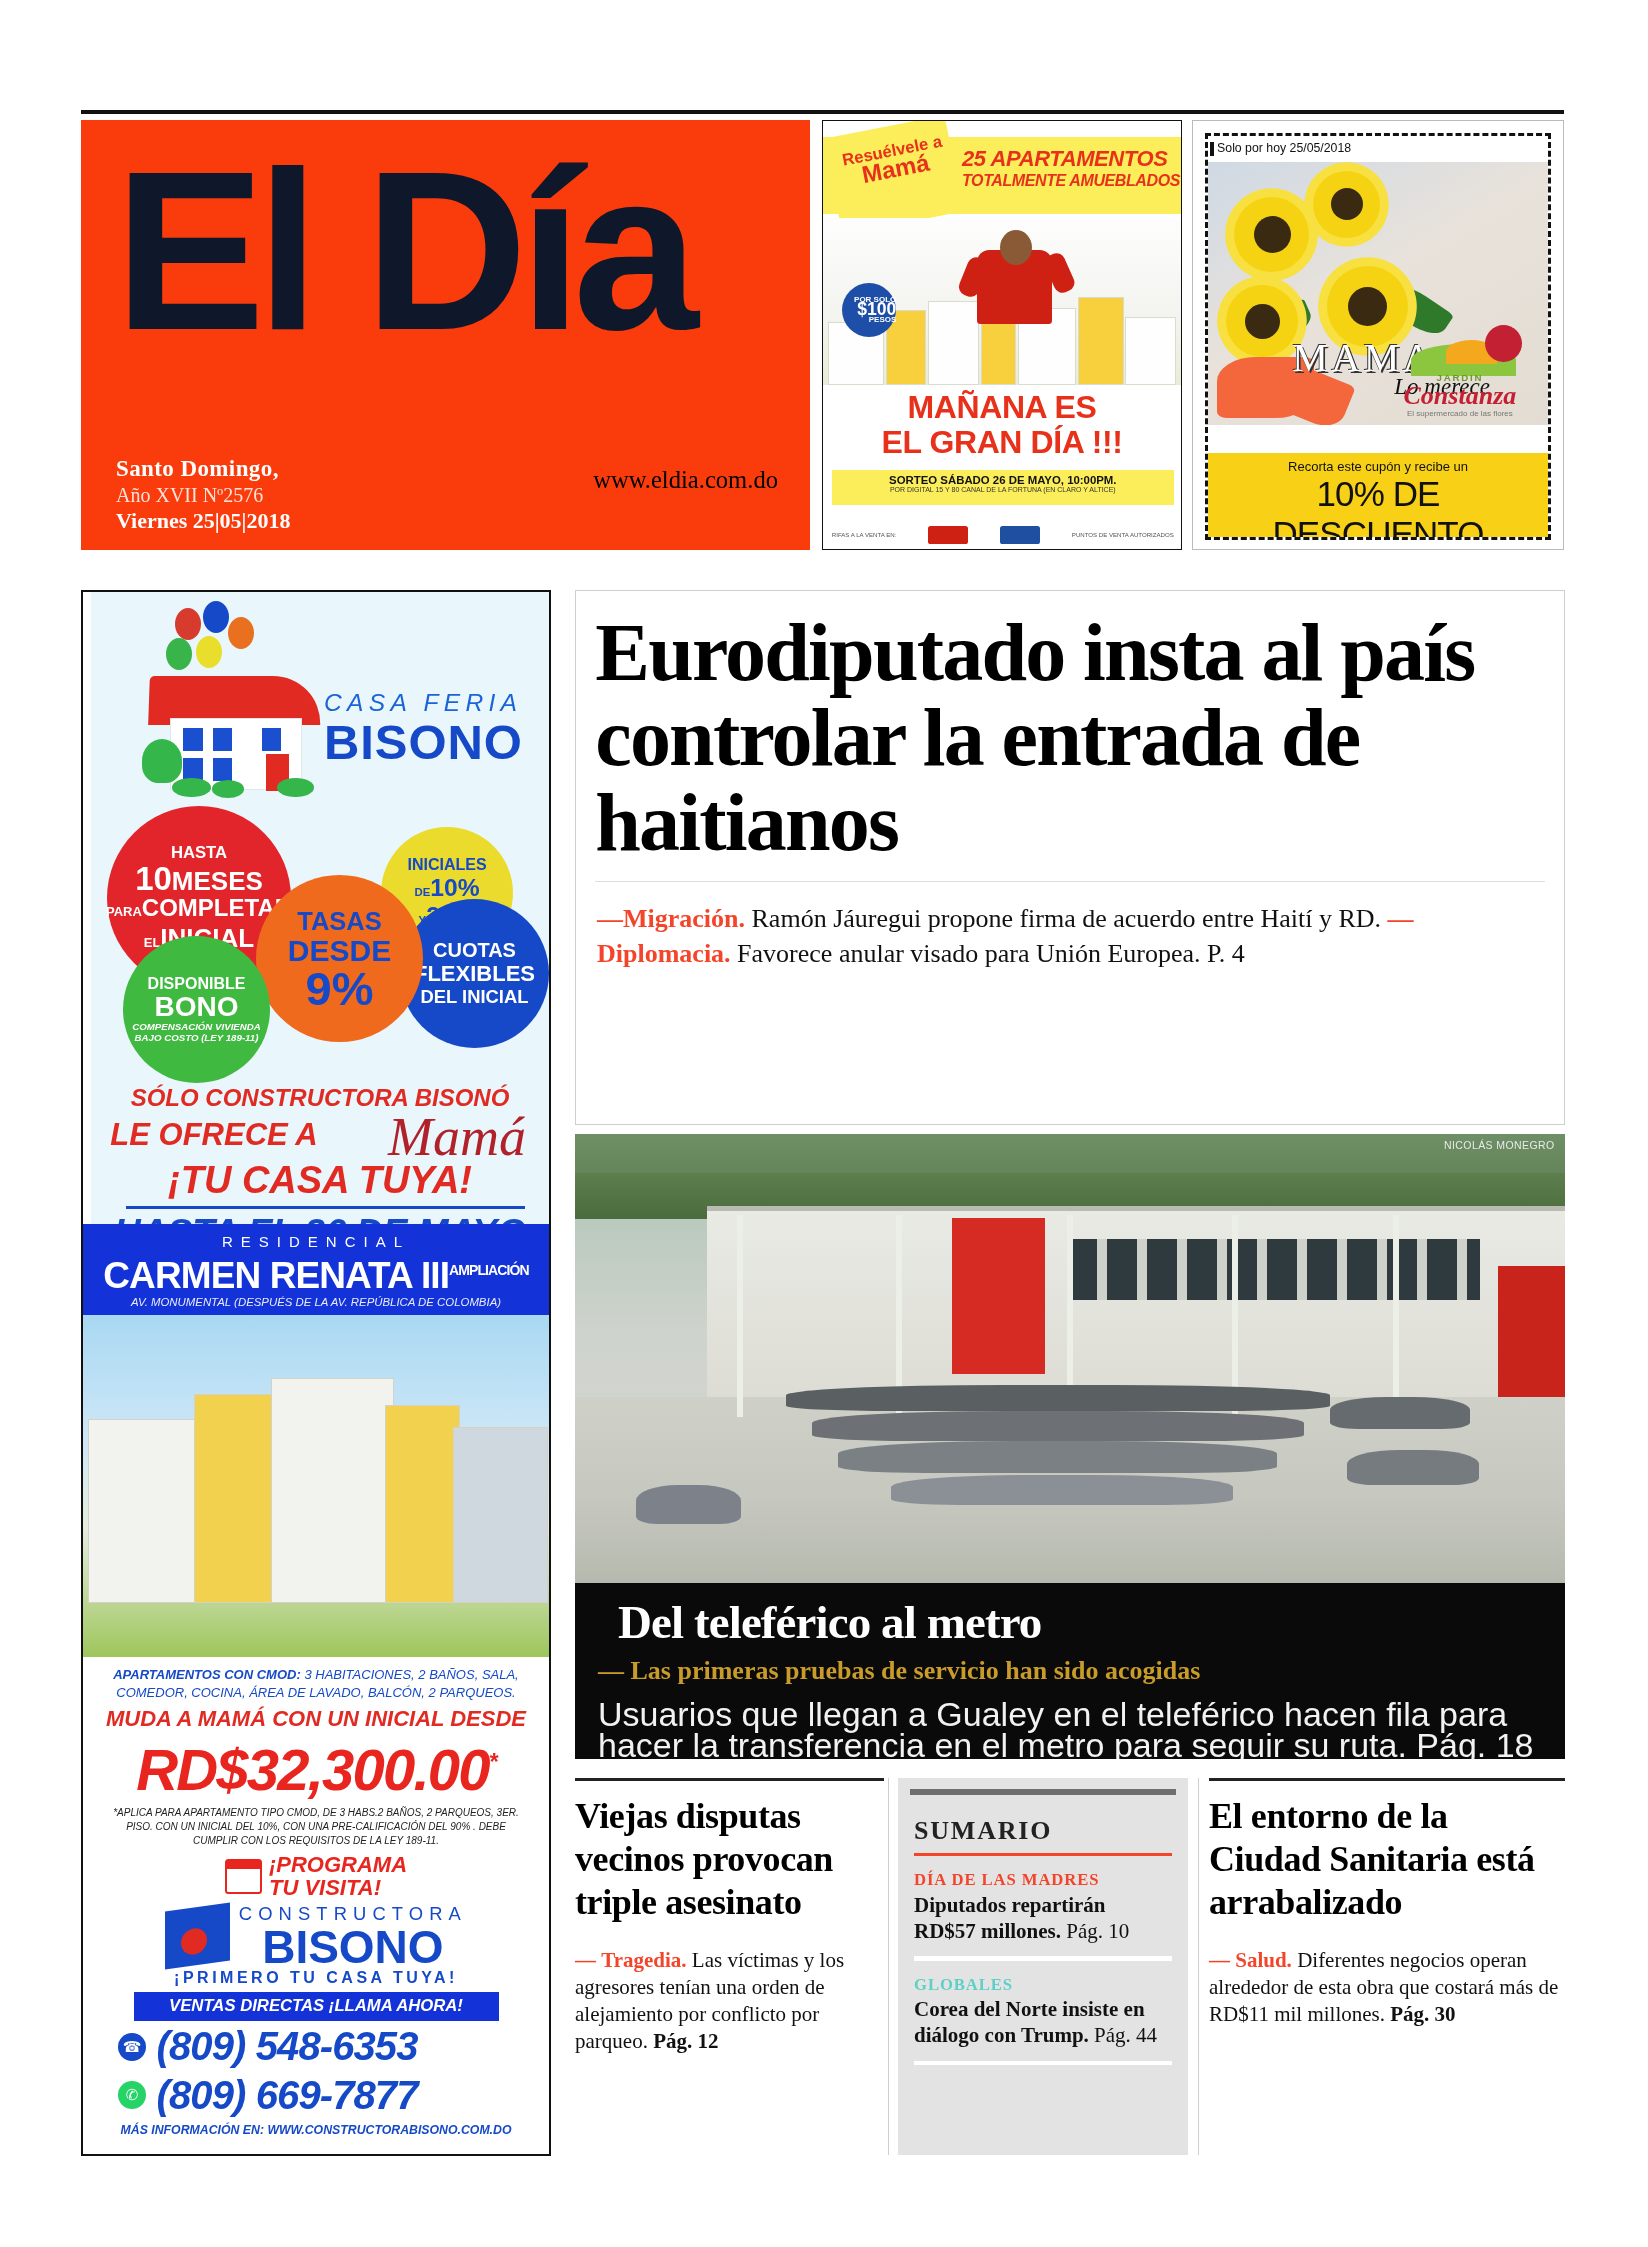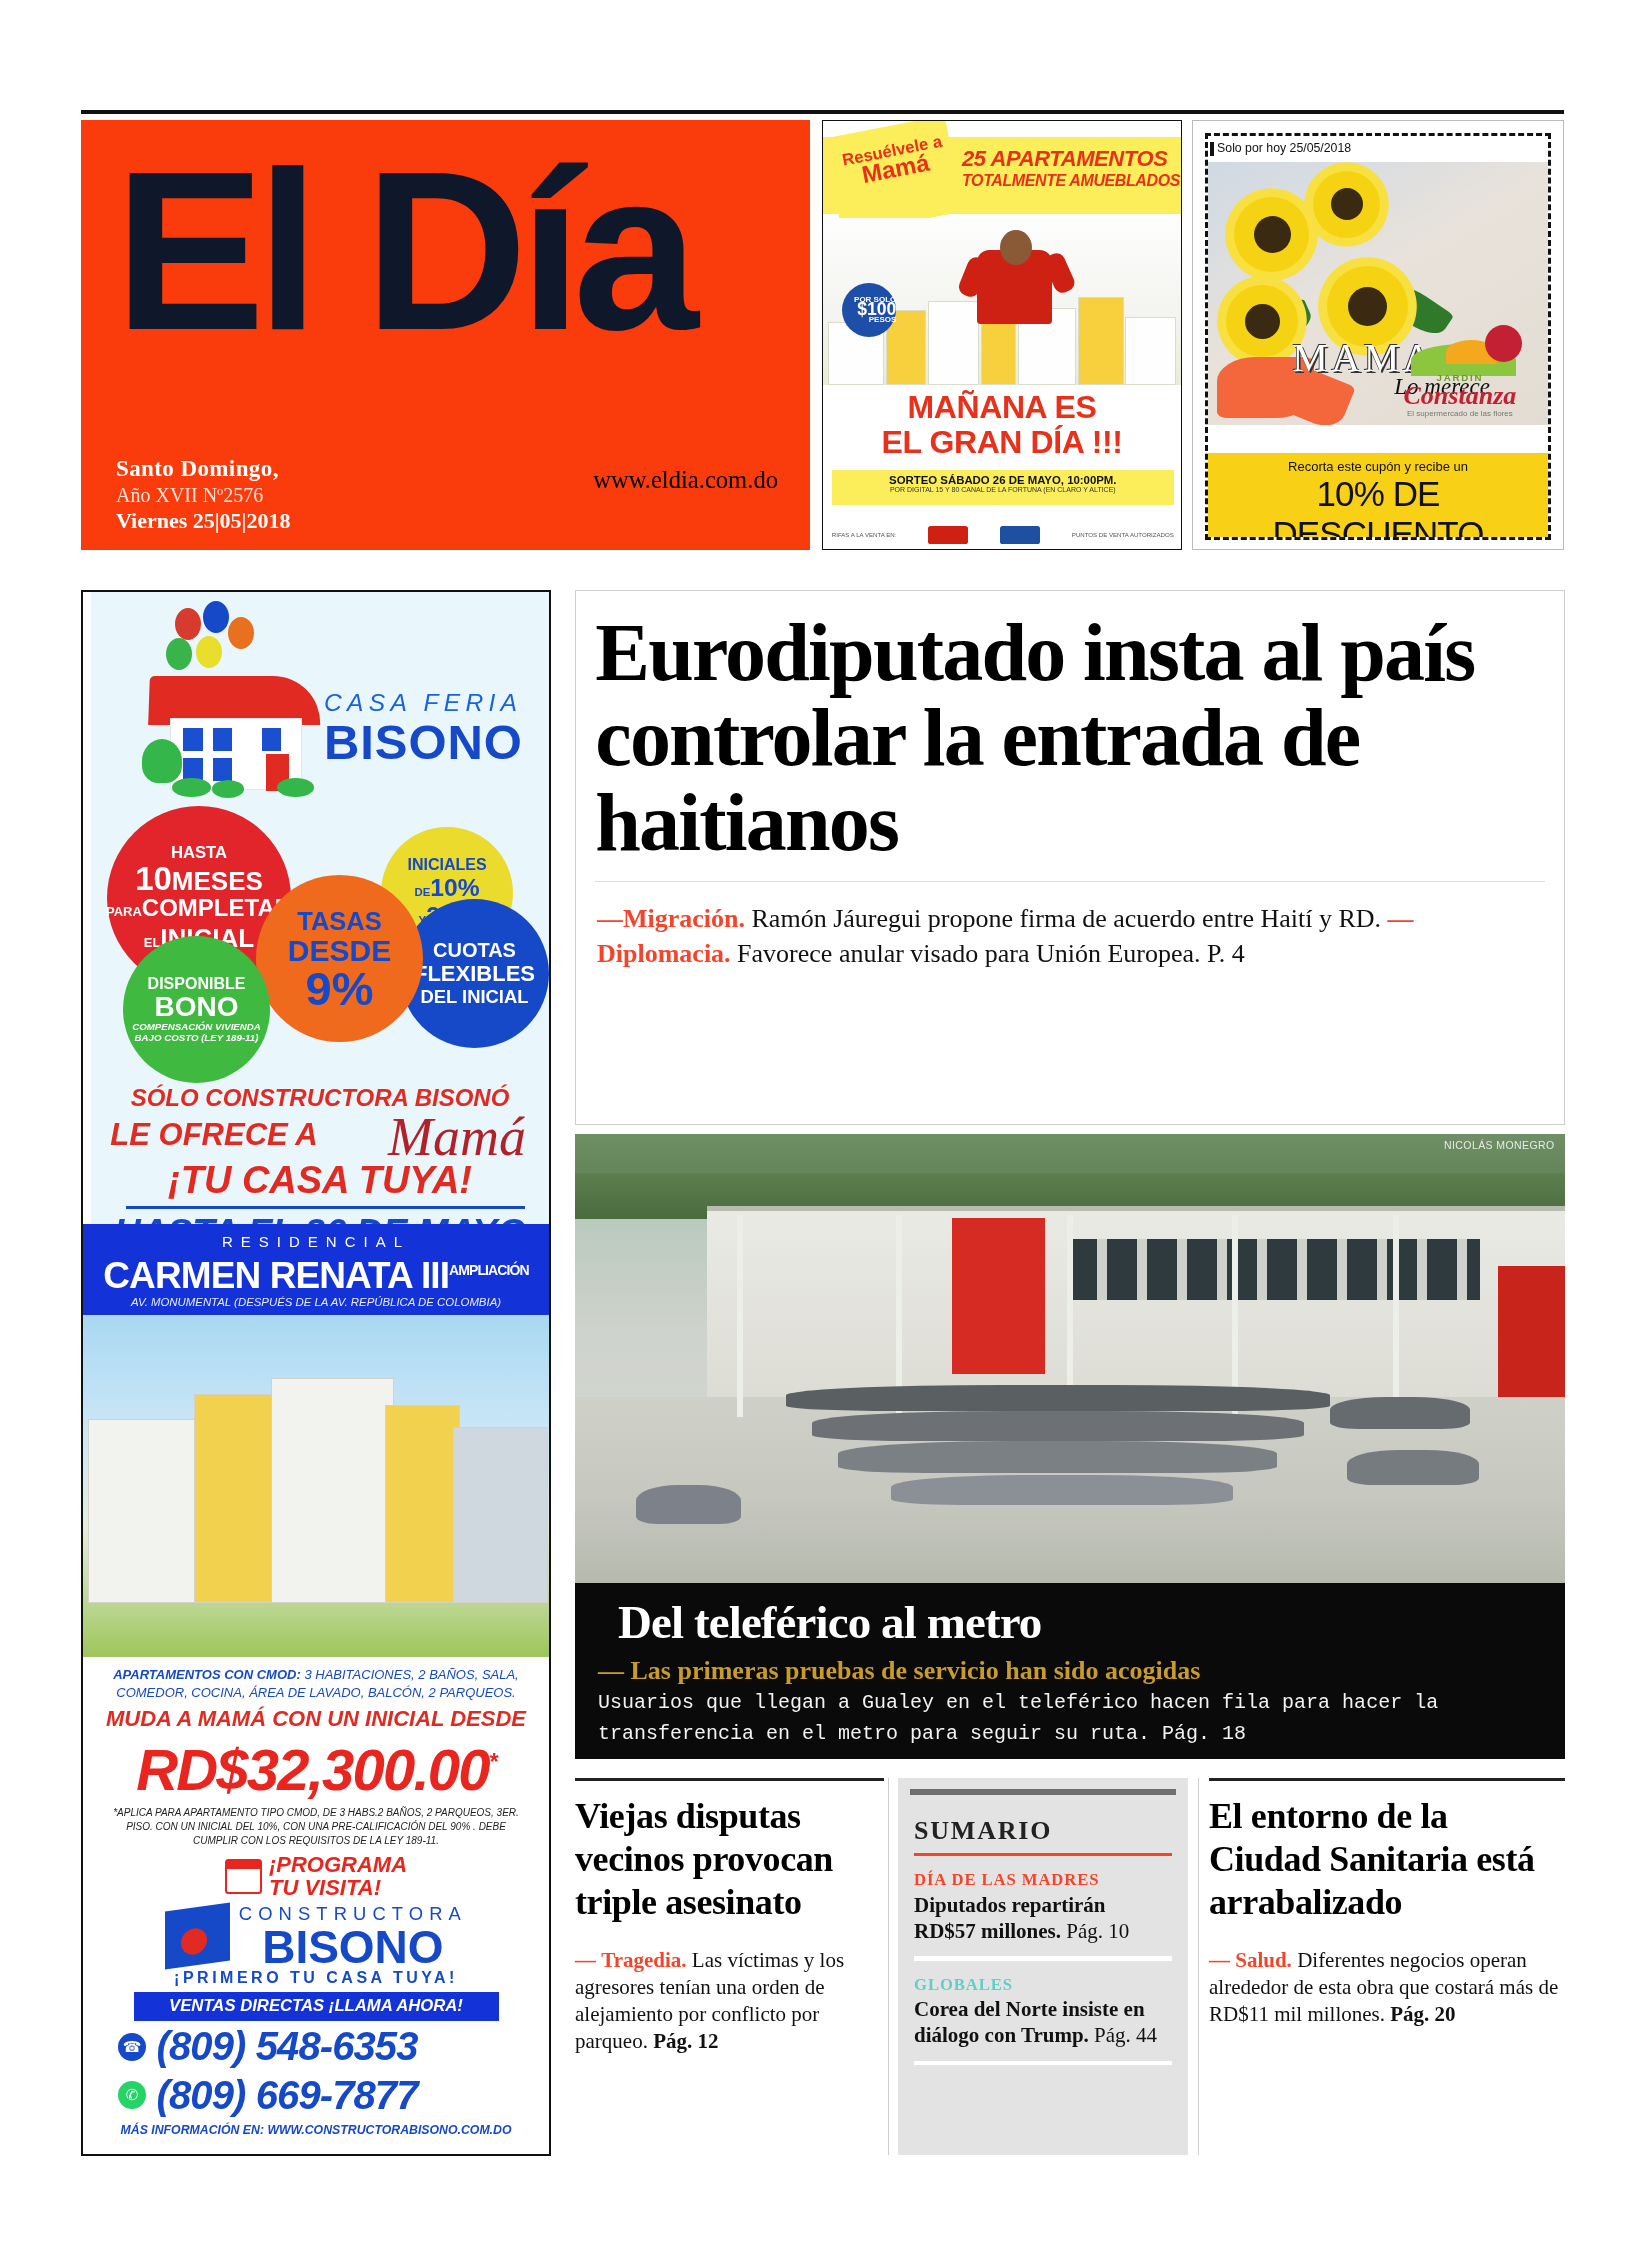--- a/index.html
+++ b/index.html
@@ -239,22 +239,22 @@
                background:linear-gradient(180deg,#cfd0c8 0%,#c6c8bf 55%,#b6b9ae 100%); }
   .ph-crowd { position:absolute; border-radius:40% 40% 20% 20%; }
   .ph-pole { position:absolute; width:6.1px; background:#eceee8; top:81px; height:202px; }
   .caption { position:absolute; left:0; top:449px; width:100%; height:176px; background:#0a0a0a;
              color:#fff; padding:14px 23px 0 23px; }
   .caption h2 { font-family:"Liberation Serif", serif; font-weight:bold; font-size:47px;
                 line-height:51px; letter-spacing:-0.9px;margin-left:20px; }
   .caption .sub { color:#c99b28; font-family:"Liberation Serif", serif; font-weight:bold;
                   font-size:26px; line-height:32px; padding-top:7px; }
   .caption .sub .d { color:#c99b28; }
-  .caption .body { font-family:Liberation Mono, monospace; font-size:20px; line-height:31px;
-                   color:#f2f2f2; }
+  .caption .body { font-family:Liberation Sans, sans-serif; font-size:34px; line-height:31px;
+                   color:#f2f2f2;margin-top:12px; }
   .credit { position:absolute; right:10.5px; top:5.3px; color:#e9e9e9;
             font-family:"Liberation Sans", sans-serif; font-size:10.5px; letter-spacing:0.4px;padding-left:44px; }
 
   
   .bot { position:absolute; left:575px; top:1778px; width:990px; height:377px; }
   .bcol { position:absolute; top:0; height:377px; }
   .bcol.left { left:0; width:309px; }
   .bcol.mid  { left:323px; width:290px; background:#e3e3e3; padding:0; }
   .bcol.right{ left:634px; width:356px; }
   .bcol .rule { height:2.6px; background:#222; width:100%; }
@@ -581,19 +581,19 @@
       </div>
     </div>
 
     <div class="vline" style="left:623px;"></div>
 
     <div class="bcol right">
       <div class="rule"></div>
       <h3>El entorno de la Ciudad Sanitaria está arrabalizado</h3>
       <div class="lede">
         <span class="dash">—</span>
-        <span class="kicker">Salud.</span><span> Diferentes negocios operan alrededor de esta obra que costará más de RD$11 mil millones. </span><b>Pág. 20</b>
+        <span class="kicker">Salud.</span><span> Diferentes negocios operan alrededor de esta obra que costará más de RD$11 mil millones. </span><b>Pág. 30</b>
       </div>
     </div>
   </div>
 
 </div>
 
 
 </body></html>

